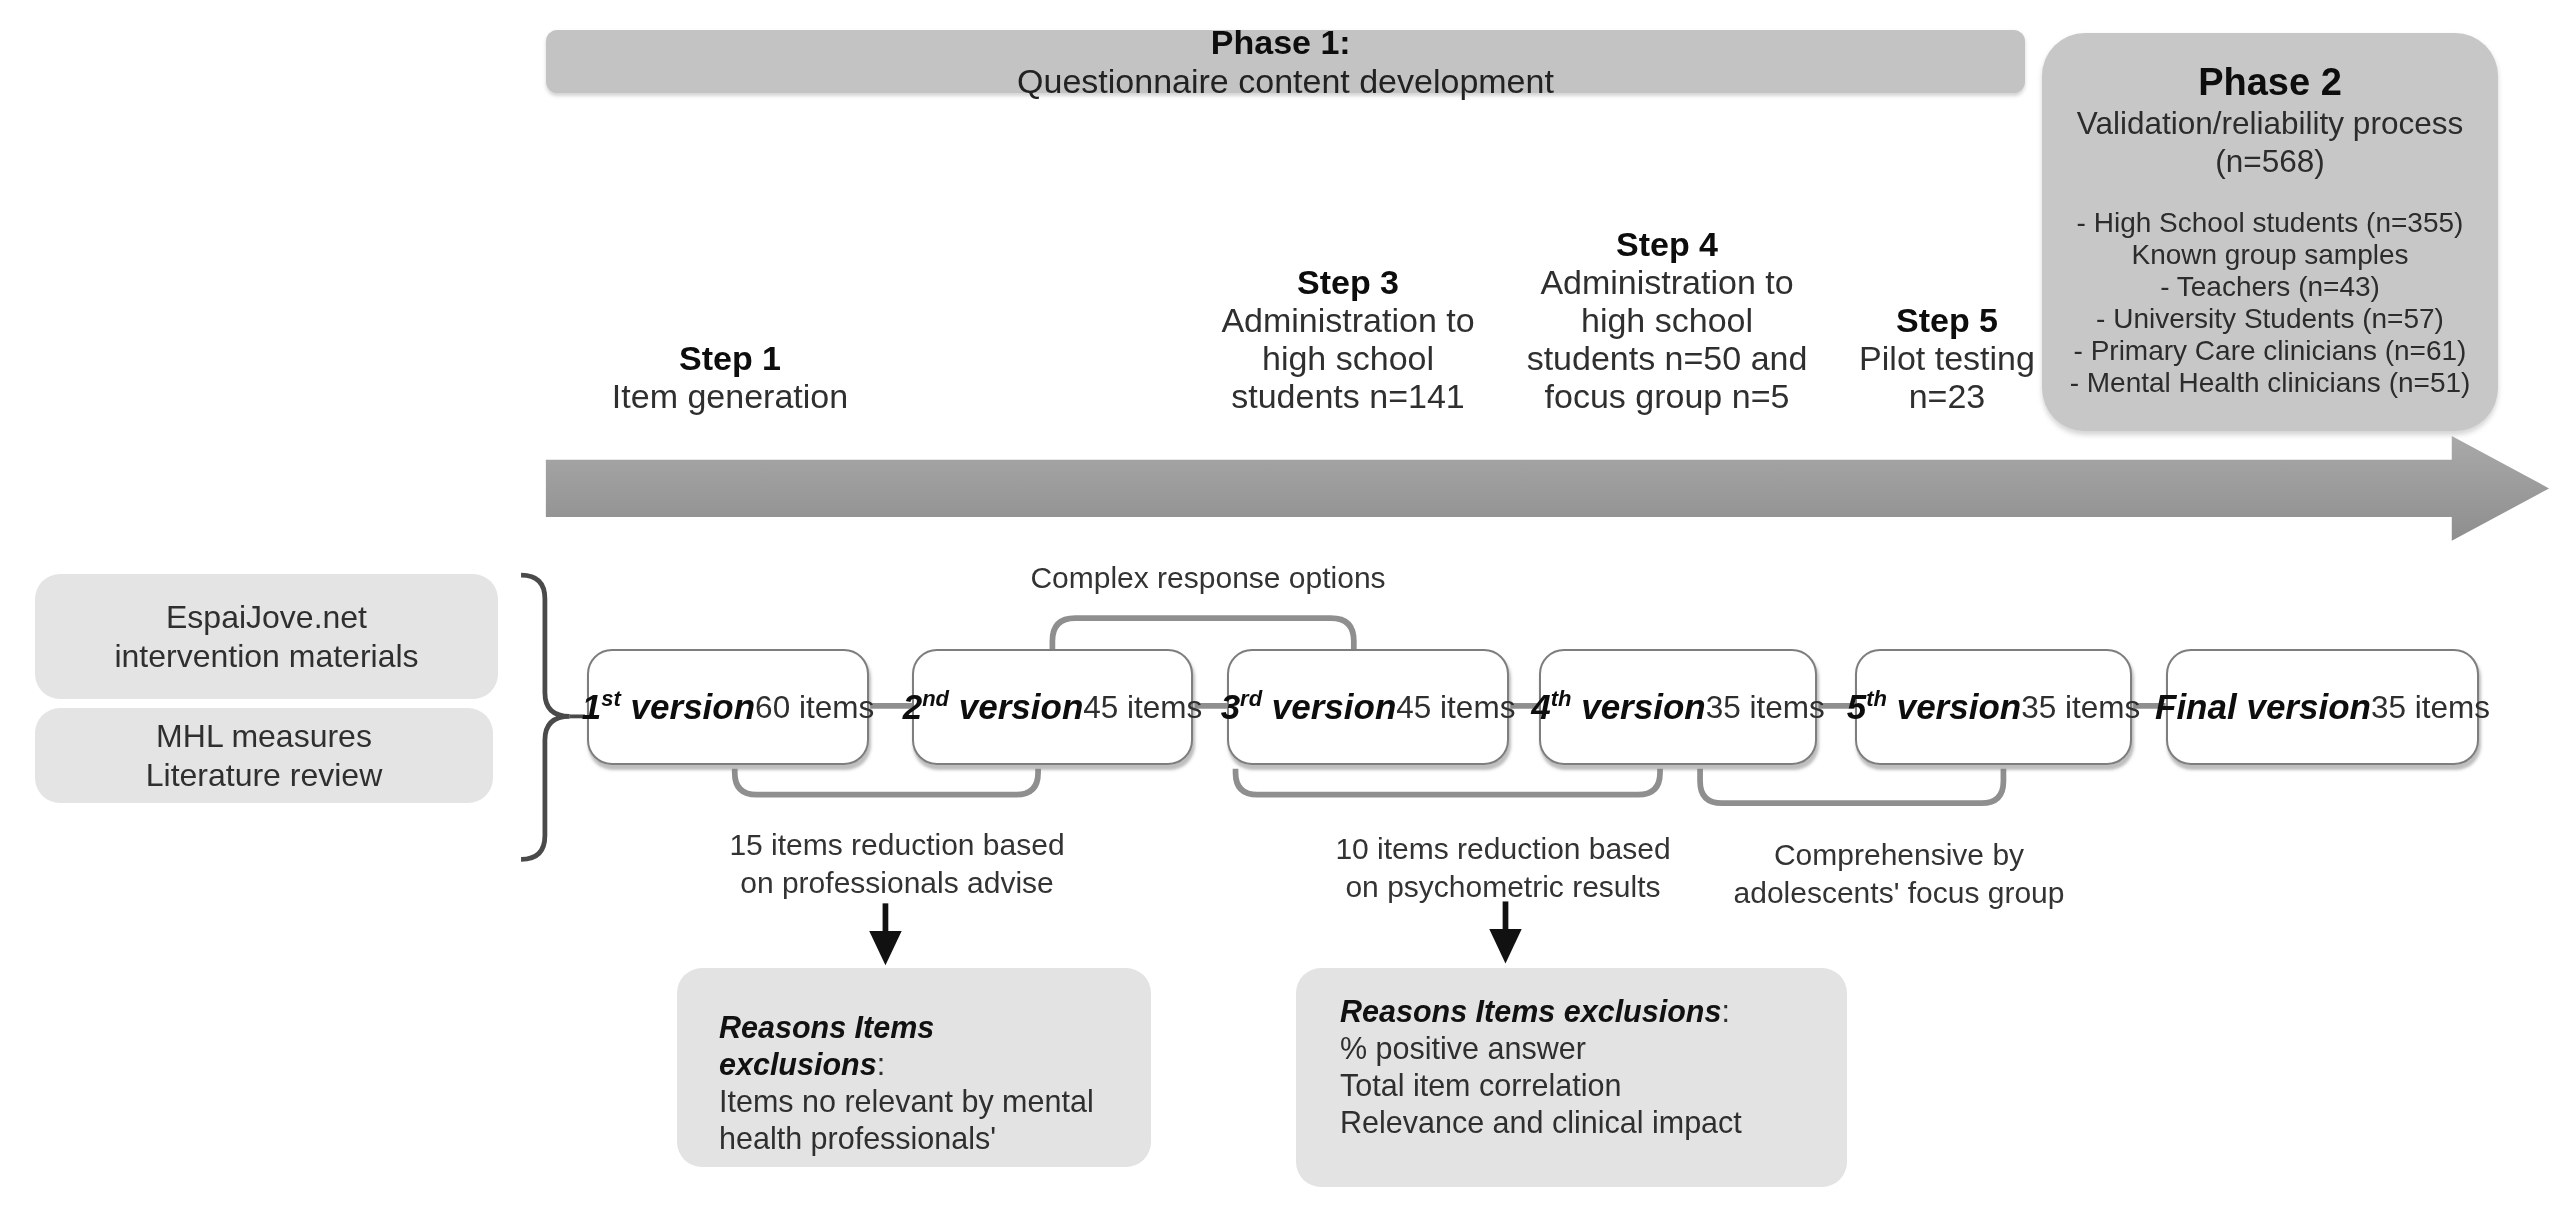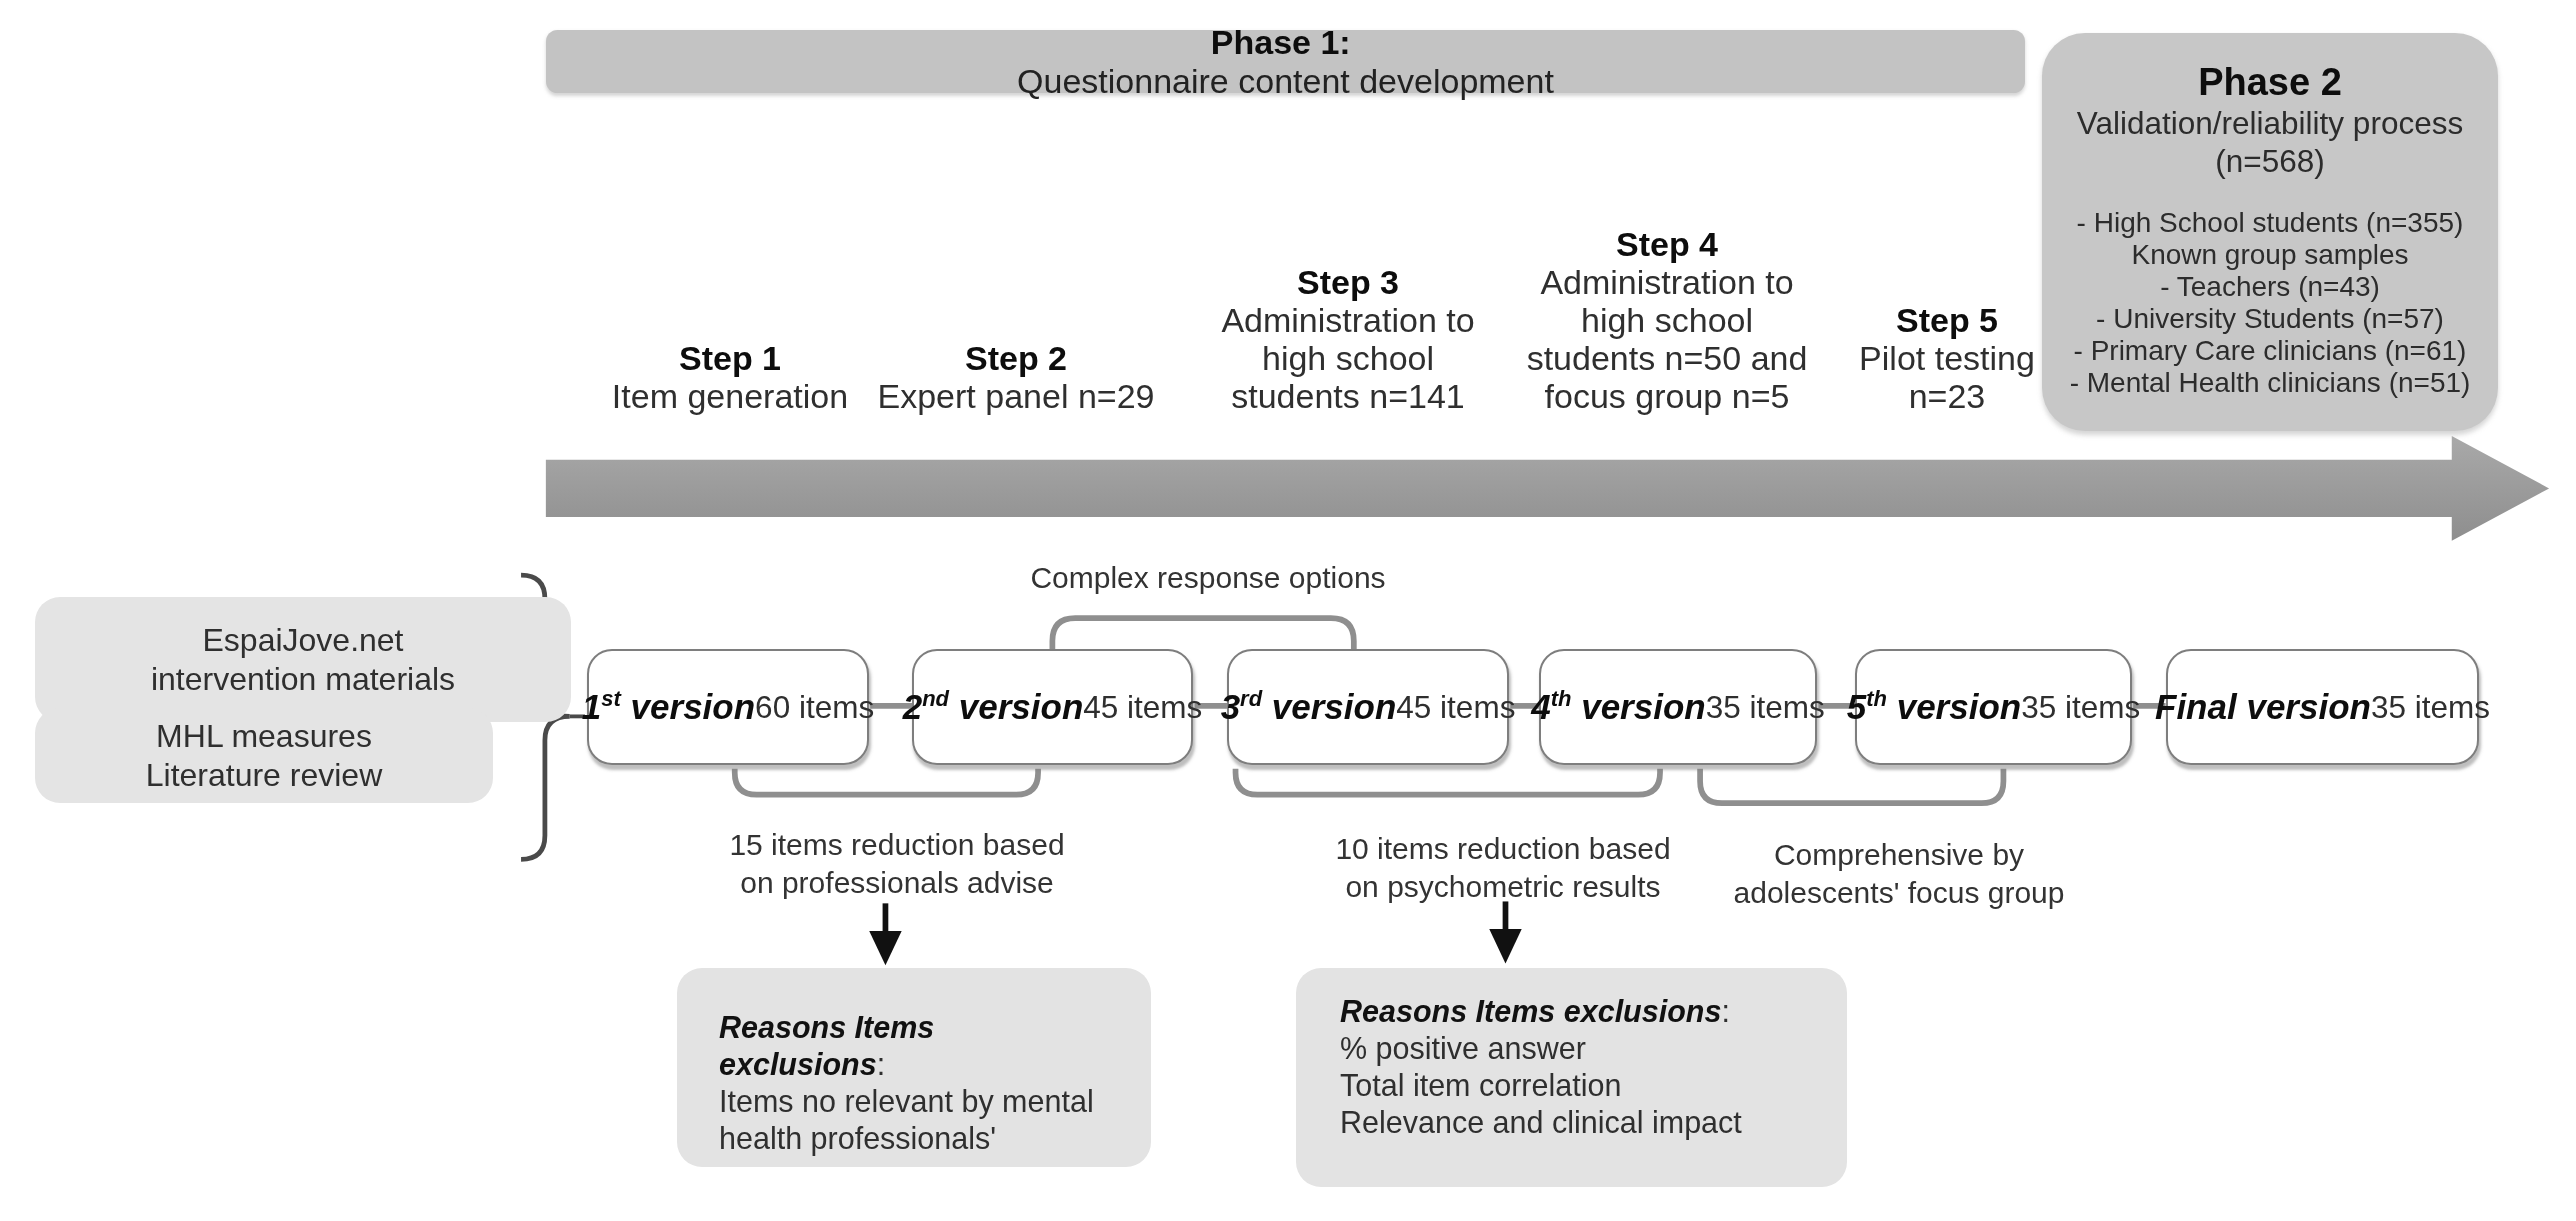--- a/index.html
+++ b/index.html
@@ -81,24 +81,20 @@
     <div class="p2line">- Teachers (n=43)</div>
     <div class="p2line">- University Students (n=57)</div>
     <div class="p2line">- Primary Care clinicians (n=61)</div>
     <div class="p2line">- Mental Health clinicians (n=51)</div>
   </div>
 
   <div class="step" style="left:730px">
     <div class="sh">Step 1</div>
     <div>Item generation</div>
   </div>
-  <div class="step" style="left:1016px">
-    <div class="sh">Step 2</div>
-    <div>Expert panel n=29</div>
-  </div>
   <div class="step" style="left:1348px">
     <div class="sh">Step 3</div>
     <div>Administration to</div>
     <div>high school</div>
     <div>students n=141</div>
   </div>
   <div class="step" style="left:1667px">
     <div class="sh">Step 4</div>
     <div>Administration to</div>
     <div>high school</div>
@@ -140,21 +136,21 @@
 
     <line x1="928" y1="947" x2="928" y2="978" stroke="#111" stroke-width="6"></line>
     <polygon points="911,976 945,976 928,1012" fill="#111"></polygon>
 
     <line x1="1578" y1="945" x2="1578" y2="976" stroke="#111" stroke-width="6"></line>
     <polygon points="1561,974 1595,974 1578,1010" fill="#111"></polygon>
   </svg>
 
   <div class="note" style="left:1208px;top:559px">Complex response options</div>
 
-  <div class="abs srcbox" style="left:35px;top:597px;width:536px;height:125px">
+  <div class="abs srcbox" style="left:35px;top:574px;width:463px;height:125px">
     <div>EspaiJove.net</div>
     <div>intervention materials</div>
   </div>
   <div class="abs srcbox" style="left:35px;top:708px;width:458px;height:95px">
     <div>MHL measures</div>
     <div>Literature review</div>
   </div>
 
   <div class="abs vbox" style="left:587px;top:649px;width:278px">
     <div class="vname"><span>1</span><span class="sup">st</span><span> version</span></div>

